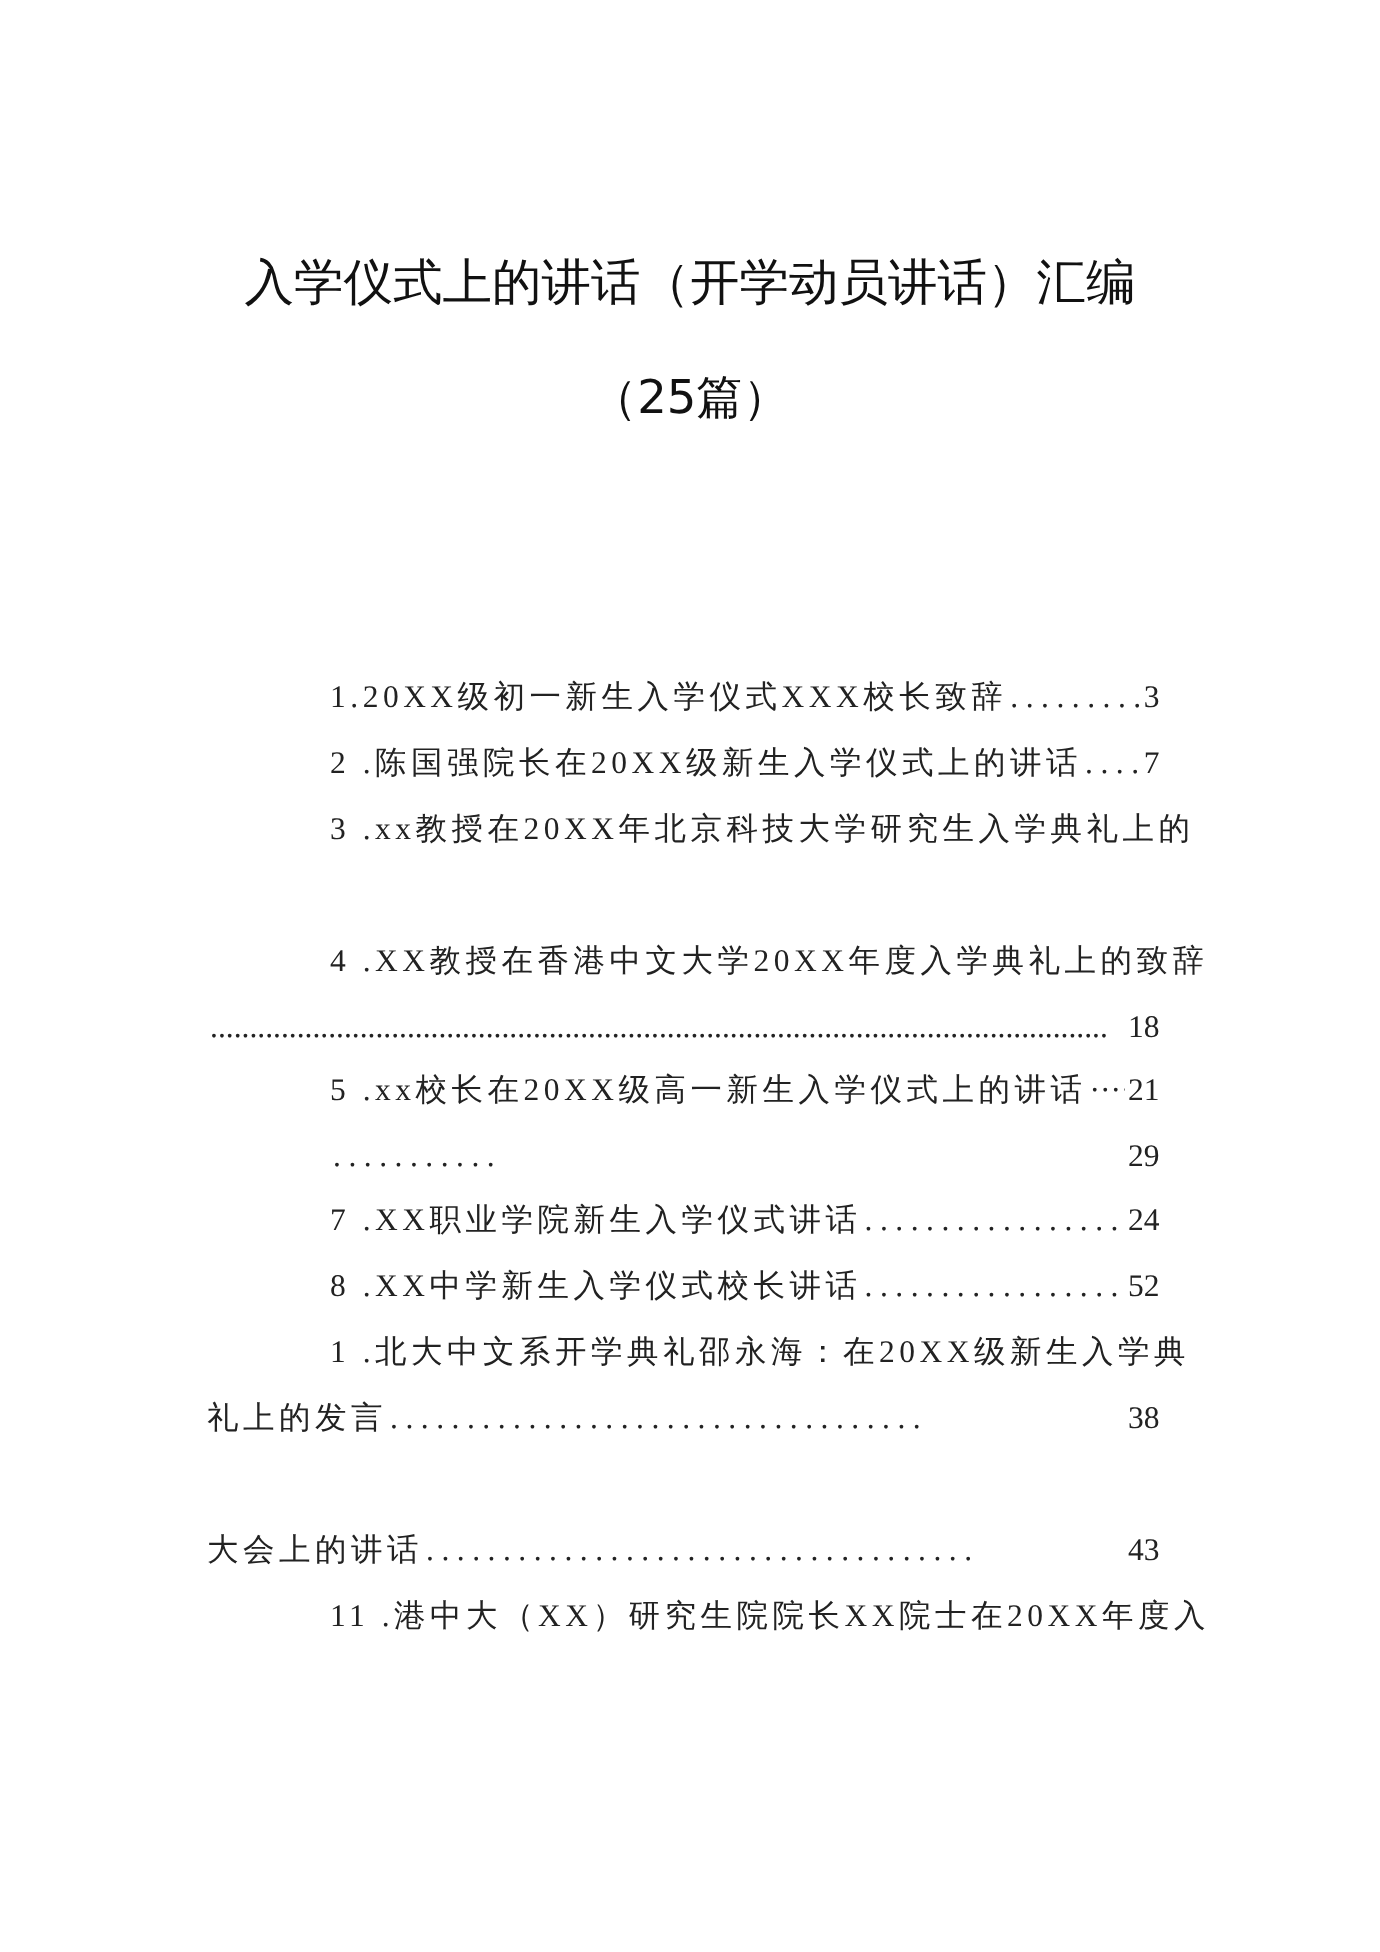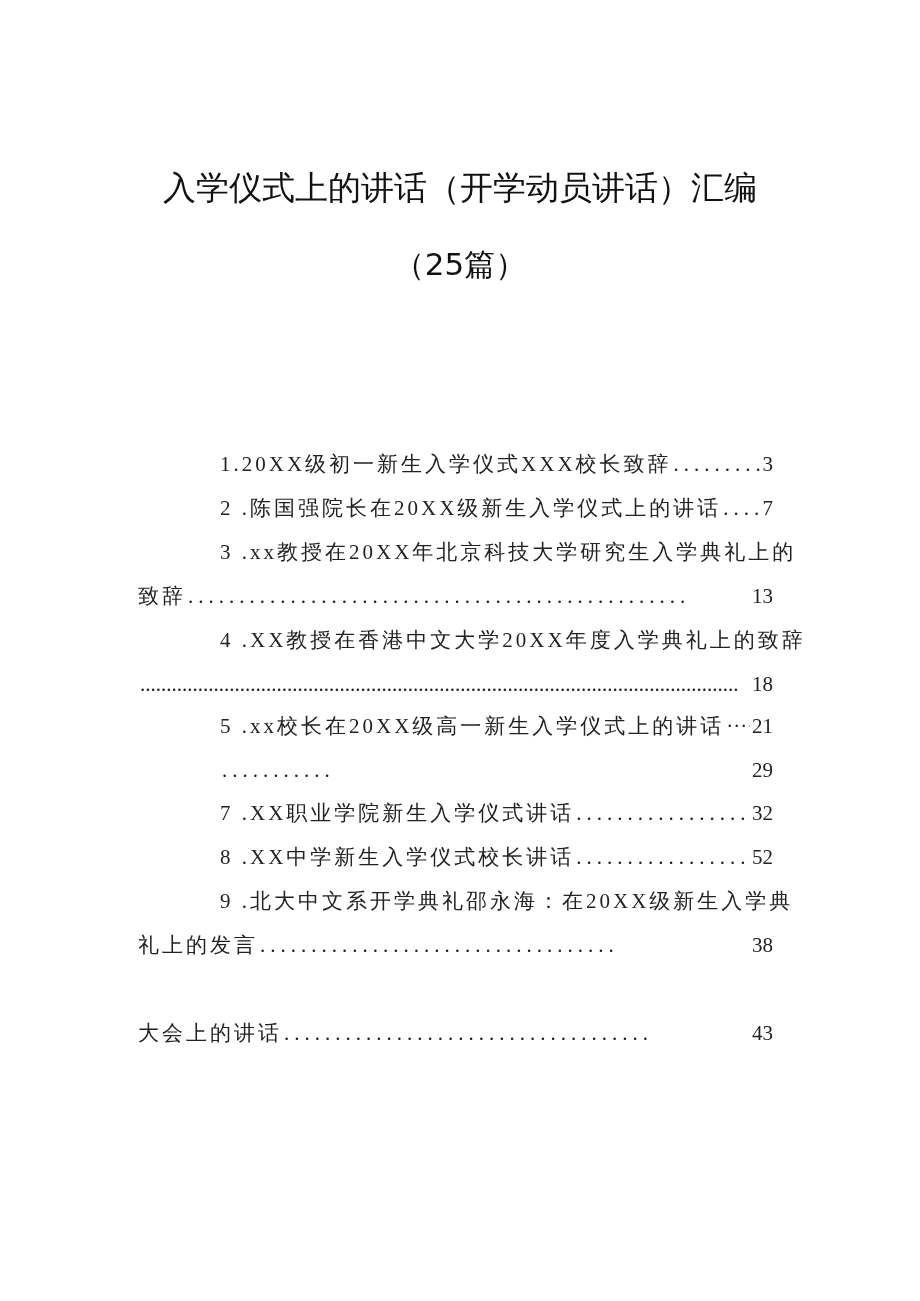--- a/index.html
+++ b/index.html
@@ -45,25 +45,20 @@
 
   <div class="toc-line indent" style="top:493px">
     <span class="txt">2 .陈国强院长在20XX级新生入学仪式上的讲话</span>
     <span class="dots">......</span>
     <span class="pg">7</span>
   </div>
 
   <div class="toc-line indent" style="top:537px">
     <span class="txt">3 .xx教授在20XX年北京科技大学研究生入学典礼上的</span>
   </div>
-  <div class="toc-line flush" style="top:581px">
-    <span class="txt">致辞</span>
-    <span class="dots">.................................................</span>
-    <span class="pg">13</span>
-  </div>
 
   <div class="toc-line indent" style="top:625px">
     <span class="txt">4 .XX教授在香港中文大学20XX年度入学典礼上的致辞</span>
   </div>
   <div class="toc-line flush" style="top:669px">
     <span class="txt"></span>
     <span class="dots dense">..................................................................................................................</span>
     <span class="pg">18</span>
   </div>
 
@@ -74,37 +69,40 @@
   </div>
 
   <div class="toc-line indent" style="top:755px">
     <span class="dots">...........</span>
     <span class="pg">29</span>
   </div>
 
   <div class="toc-line indent" style="top:798px">
     <span class="txt">7 .XX职业学院新生入学仪式讲话</span>
     <span class="dots">.................</span>
-    <span class="pg">32</span>
+    <span class="pg">24</span>
   </div>
 
   <div class="toc-line indent" style="top:842px">
     <span class="txt">8 .XX中学新生入学仪式校长讲话</span>
     <span class="dots">.................</span>
     <span class="pg">52</span>
   </div>
 
   <div class="toc-line indent" style="top:886px">
-    <span class="txt">9 .北大中文系开学典礼邵永海：在20XX级新生入学典</span>
+    <span class="txt">1 .北大中文系开学典礼邵永海：在20XX级新生入学典</span>
   </div>
   <div class="toc-line flush" style="top:930px">
     <span class="txt">礼上的发言</span>
     <span class="dots">...................................</span>
     <span class="pg">38</span>
   </div>
 
   <div class="toc-line flush" style="top:1018px">
     <span class="txt">大会上的讲话</span>
     <span class="dots">....................................</span>
     <span class="pg">43</span>
   </div>
 
+  <div class="toc-line indent" style="top:1062px">
+    <span class="txt">11 .港中大（XX）研究生院院长XX院士在20XX年度入</span>
+  </div>
 </div>
 
 </body></html>

